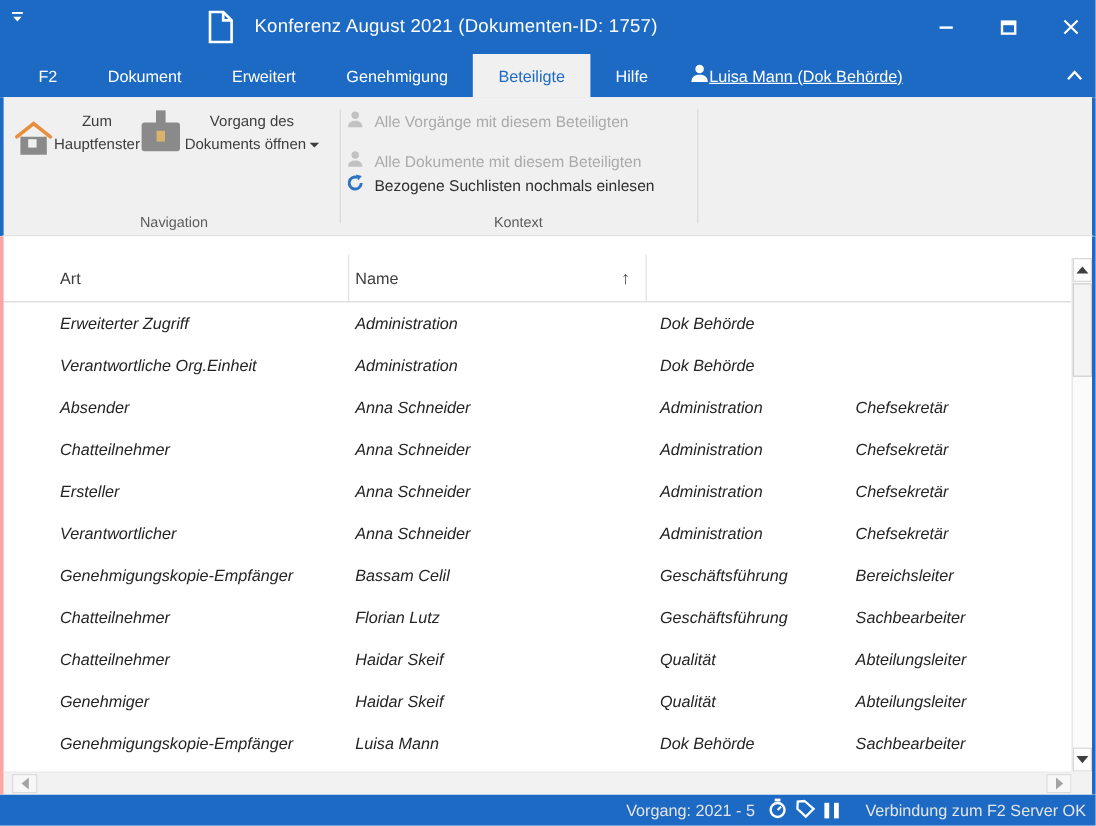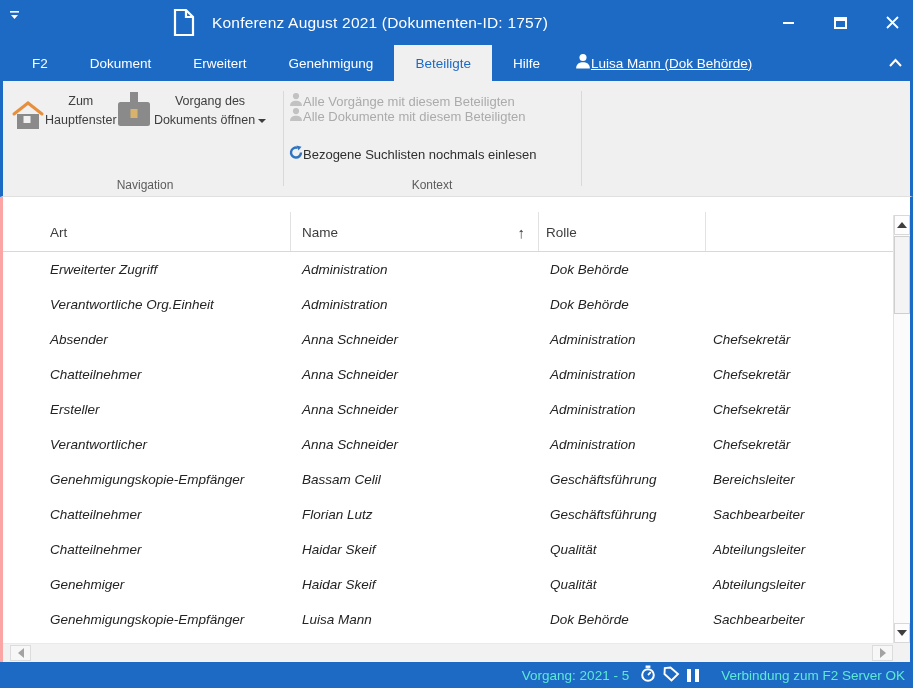--- a/index.html
+++ b/index.html
@@ -35,36 +35,36 @@
   .big-btn { position:absolute; top:6px; display:flex; flex-direction:row; align-items:center; }
   .big-btn .icn { height:42px; display:flex; align-items:flex-end; justify-content:center; }
   .big-btn .lbl { margin-top:5px; font-size:12.5px; color:#3d3d3d; text-align:center; line-height:1.55; width:100%; }
   .btn-home { left:4px; width:100px; }
   .btn-case { left:108px; width:152px; }
   .drop-caret { display:inline-block; width:0; height:0; border-left:4px solid transparent;
                 border-right:4px solid transparent; border-top:4px solid #3d3d3d; margin-left:3px; vertical-align:middle; }
   .group-label { position:absolute; bottom:4px; left:0; right:0; text-align:center; font-size:12px; color:#5c5c5c; }
   .rsep { position:absolute; top:10px; bottom:10px; width:1px; background:#d9d9d9; }
   .rgroup-ctx { position:absolute; left:282px; top:0; width:294px; height:115px; }
-  .ctx-item { position:absolute; left:4px; display:flex; align-items:center; font-size:13px; }
+  .ctx-item { position:absolute; left:4px; display:flex; align-items:center; gap:9px; font-size:13px; }
   .ctx-item .txt { white-space:nowrap; }
   .ctx-item.disabled .txt { color:#ababab; }
   .ctx-item.enabled .txt { color:#2f2f2f; }
 
   
   .content { position:relative; height:465px; background:#fff; border-left:3px solid #fca5a5;
              border-right:3px solid #1d6ac5; overflow:hidden; }
   .table-area { position:absolute; left:0; top:0; right:17px; bottom:19px; overflow:hidden; }
   .thead, .trow { display:grid; grid-template-columns:287px 248px 167px 161px 1fr; }
   .thead { height:55px; border-bottom:1px solid #d8d8d8; }
   .hcell { position:relative; display:flex; align-items:center; padding-top:16px;
            font-size:13.5px; color:#3d3d3d; }
   .hcell.sep::before { content:''; position:absolute; left:0; top:15px; bottom:0; width:1px; background:#e2e2e2; }
   .c0 { padding-left:47px; }
-  .c1 { padding-left:12px; }
+  .c1 { padding-left:6px; }
   .c2 { padding-left:12px; }
   .c3 { padding-left:8px; }
   .sort-arrow { margin-left:auto; margin-right:13px; font-size:15px; color:#3c3c3c; }
   .trow { height:35px;font-style:italic; }
   .tcell { display:flex; align-items:center; font-size:13.5px; color:#242424; white-space:nowrap; overflow:hidden; }
 
   
   .vscroll { position:absolute; top:18px; right:0; bottom:19px; width:17px; background:#fbfbfb;
              border-left:1px solid #e3e3e3; }
   .sbtn { position:absolute; left:0; right:0; height:20px; background:#fdfdfd; border:1px solid #d8d8d8;
@@ -76,21 +76,21 @@
   .hscroll { position:absolute; left:0; right:17px; bottom:0; height:19px; background:#f2f2f2; border-top:1px solid #eaeaea; }
   .hbtn { position:absolute; top:1px; bottom:1px; width:21px; background:#f7f7f7; border:1px solid #dcdcdc;
           display:flex; align-items:center; justify-content:center; }
   .hbtn.left { left:7px; } .hbtn.right { right:0; }
   .tri-left { width:0; height:0; border-top:5px solid transparent; border-bottom:5px solid transparent; border-right:6px solid #a3a3a3; }
   .tri-right { width:0; height:0; border-top:5px solid transparent; border-bottom:5px solid transparent; border-left:6px solid #a3a3a3; }
   .corner { position:absolute; right:0; bottom:0; width:17px; height:19px; background:#f2f2f2; }
 
   
   .statusbar { height:26px; background:#1d6ac5; display:flex; align-items:center; justify-content:flex-end;
-               color:#5eead4; font-size:13.5px; padding-right:8px; }
+               color:#e5e5e5; font-size:13.5px; padding-right:8px; }
   .status-case { display:flex; align-items:center; gap:7px; margin-right:22px; }
   .status-icons { display:flex; align-items:center; gap:7px; margin-left:4px; }
   .pause-glyph { display:flex; gap:4px; }
   .pause-glyph i { display:block; width:4px; height:13px; background:#fff; }
 </style>
 </head>
 <body>
 
 <div class="window">
 
@@ -176,21 +176,21 @@
     <div class="rgroup-ctx">
       <div class="ctx-item disabled" style="top:11px;">
         <span>
           <svg width="14" height="15" viewBox="0 0 14 14">
             <circle cx="7" cy="3.6" r="3.1" fill="#c2c2c2"></circle>
             <path d="M1 13.5 C1 9.5 4 8.2 7 8.2 S13 9.5 13 13.5 Z" fill="#c2c2c2"></path>
           </svg>
         </span>
         <span class="txt">Alle Vorgänge mit diesem Beteiligten</span>
       </div>
-      <div class="ctx-item disabled" style="top:26px;">
+      <div class="ctx-item disabled" style="top:44px;">
         <span>
           <svg width="14" height="15" viewBox="0 0 14 14">
             <circle cx="7" cy="3.6" r="3.1" fill="#c2c2c2"></circle>
             <path d="M1 13.5 C1 9.5 4 8.2 7 8.2 S13 9.5 13 13.5 Z" fill="#c2c2c2"></path>
           </svg>
         </span>
         <span class="txt">Alle Dokumente mit diesem Beteiligten</span>
       </div>
       <div class="ctx-item enabled" style="top:64px;">
         <span>
@@ -208,21 +208,20 @@
   </div>
 
   <div class="content">
     <div class="table-area">
       <div class="thead">
         <div class="hcell c0">Art</div>
         <div class="hcell c1 sep">
           <span>Name</span>
           <span class="sort-arrow">↑</span>
         </div>
-        <div class="hcell c3 sep">Rolle</div>
         <div class="hcell sep"></div>
       </div>
       <div id="table-body">
   <div class="trow">
     <div class="tcell c0">Erweiterter Zugriff</div>
     <div class="tcell c1">Administration</div>
     <div class="tcell c2">Dok Behörde</div>
     <div class="tcell c3"></div>
     <div class="tcell"></div>
   </div>

